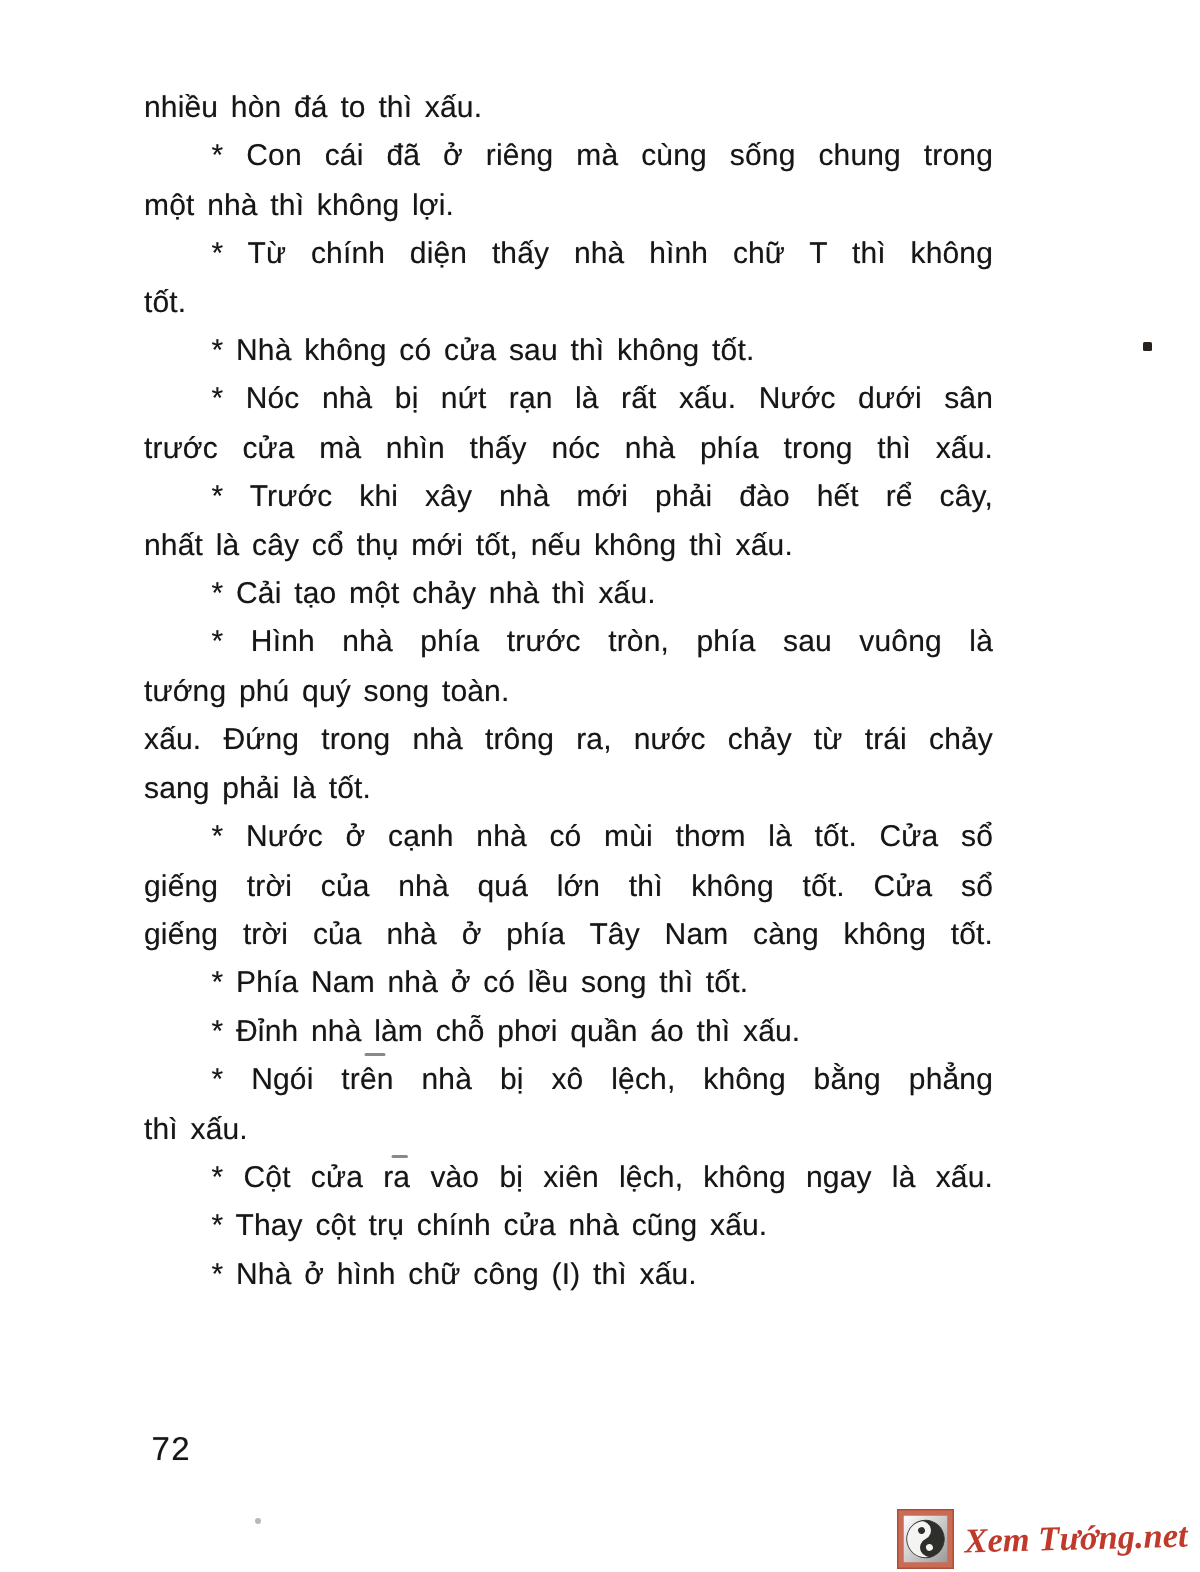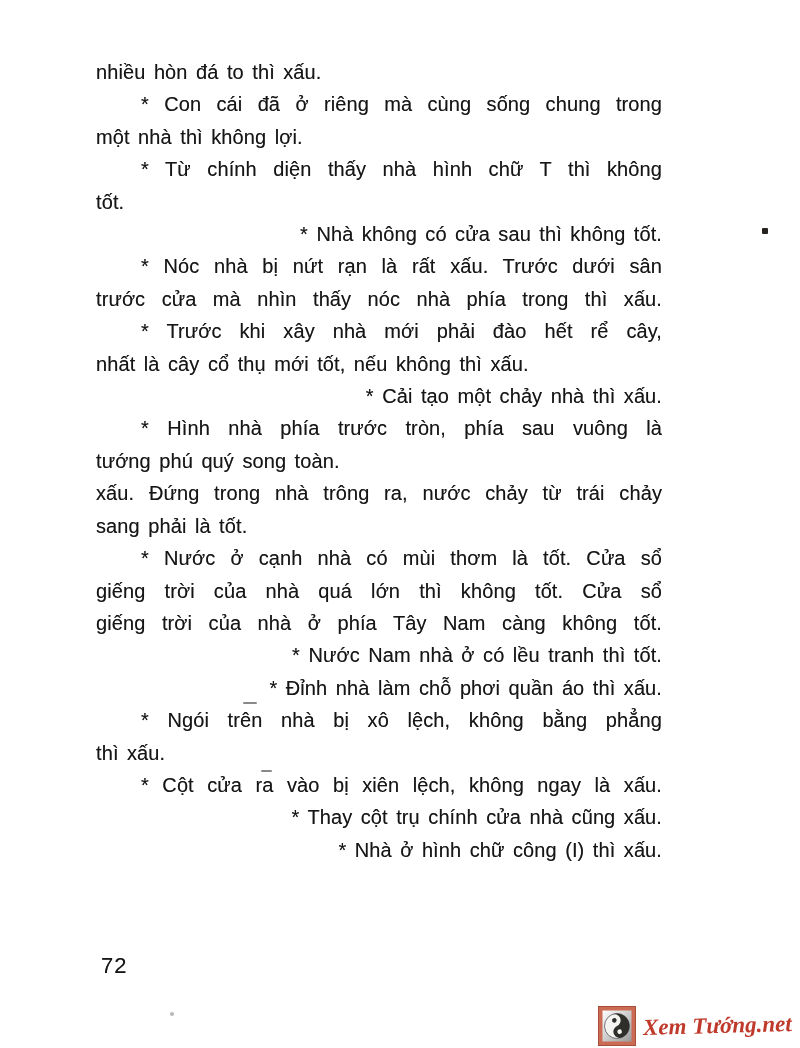--- a/index.html
+++ b/index.html
@@ -6,21 +6,21 @@
   .page{
     position:relative;width:800px;height:1048px;background:#ffffff;overflow:hidden;
     font-family:"Liberation Sans","DejaVu Sans",sans-serif;color:#161616;
   }
   .text-block{position:absolute;left:96px;top:56px;width:566px;}
   .ln{
     font-size:20px;line-height:32.4px;word-spacing:0.14em;letter-spacing:0.1px;
     text-shadow:0 0 0.5px rgba(0,0,0,0.45);white-space:normal;text-align:left;
   }
   .ln.j{text-align:justify;text-align-last:justify;}
-  .ln.ind{text-indent:45px;text-align:right;}
+  .ln.ind{text-indent:45px;}
   .page-number{
     position:absolute;left:101px;top:953px;font-size:22px;letter-spacing:1px;
     text-shadow:0 0 0.5px rgba(0,0,0,0.45);
   }
   .watermark{position:absolute;right:8px;bottom:2px;display:flex;align-items:center;gap:7px;}
   .wm-icon{display:block;width:38px;height:40px;}
   .wm-text{
     font-family:"Liberation Serif","DejaVu Serif",serif;font-style:italic;font-weight:bold;
     font-size:23px;color:#bf3a2b;transform:rotate(-1.5deg);white-space:nowrap;
   }
@@ -35,33 +35,33 @@
 
 <div class="page">
 
   <div class="text-block">
     <div class="ln">nhiều hòn đá to thì xấu.</div>
     <div class="ln j ind">* Con cái đã ở riêng mà cùng sống chung trong</div>
     <div class="ln">một nhà thì không lợi.</div>
     <div class="ln j ind">* Từ chính diện thấy nhà hình chữ T thì không</div>
     <div class="ln">tốt.</div>
     <div class="ln ind">* Nhà không có cửa sau thì không tốt.</div>
-    <div class="ln j ind">* Nóc nhà bị nứt rạn là rất xấu. Trước dưới sân</div>
+    <div class="ln j ind">* Nóc nhà bị nứt rạn là rất xấu. Nước dưới sân</div>
     <div class="ln j">trước cửa mà nhìn thấy nóc nhà phía trong thì xấu.</div>
     <div class="ln j ind">* Trước khi xây nhà mới phải đào hết rể cây,</div>
     <div class="ln">nhất là cây cổ thụ mới tốt, nếu không thì xấu.</div>
     <div class="ln ind">* Cải tạo một chảy nhà thì xấu.</div>
     <div class="ln j ind">* Hình nhà phía trước tròn, phía sau vuông là</div>
     <div class="ln">tướng phú quý song toàn.</div>
     <div class="ln j">xấu. Đứng trong nhà trông ra, nước chảy từ trái chảy</div>
     <div class="ln">sang phải là tốt.</div>
     <div class="ln j ind">* Nước ở cạnh nhà có mùi thơm là tốt. Cửa sổ</div>
     <div class="ln j">giếng trời của nhà quá lớn thì không tốt. Cửa sổ</div>
     <div class="ln j">giếng trời của nhà ở phía Tây Nam càng không tốt.</div>
-    <div class="ln ind">* Nước Nam nhà ở có lều tranh thì tốt.</div>
+    <div class="ln ind">* Phía Nam nhà ở có lều song thì tốt.</div>
     <div class="ln ind">* Đỉnh nhà làm chỗ phơi quần áo thì xấu.</div>
     <div class="ln j ind">* Ngói trên nhà bị xô lệch, không bằng phẳng</div>
     <div class="ln">thì xấu.</div>
     <div class="ln j ind">* Cột cửa ra vào bị xiên lệch, không ngay là xấu.</div>
     <div class="ln ind">* Thay cột trụ chính cửa nhà cũng xấu.</div>
     <div class="ln ind">* Nhà ở hình chữ công (I) thì xấu.</div>
   </div>
 
   <div class="page-number">72</div>
 

